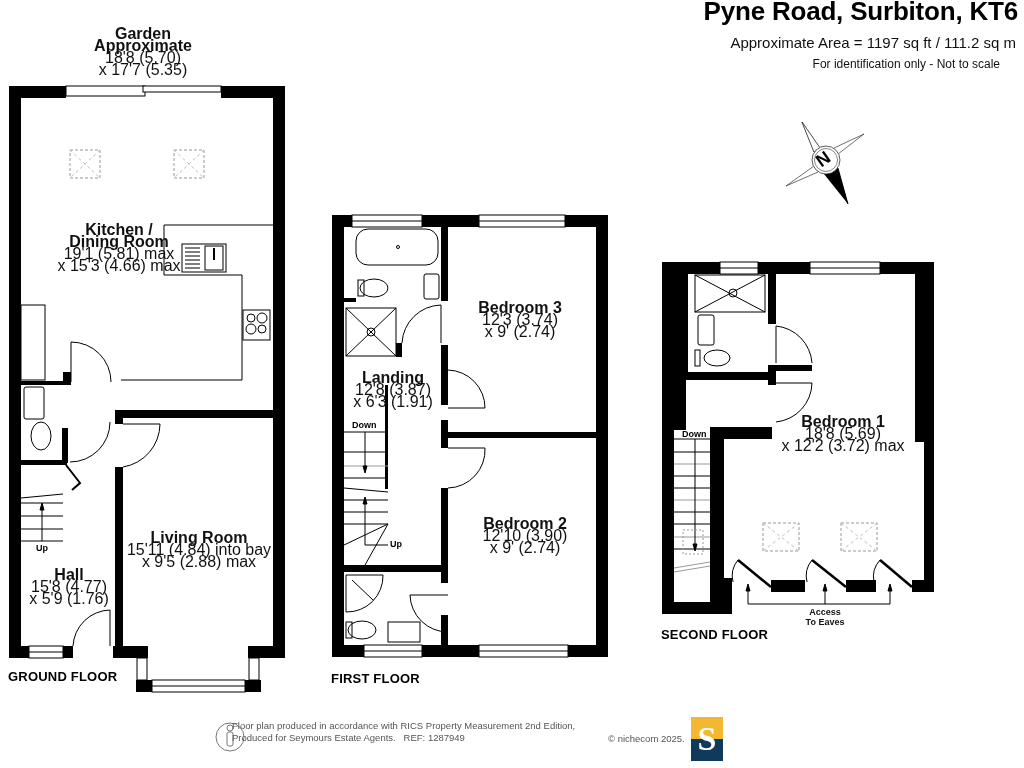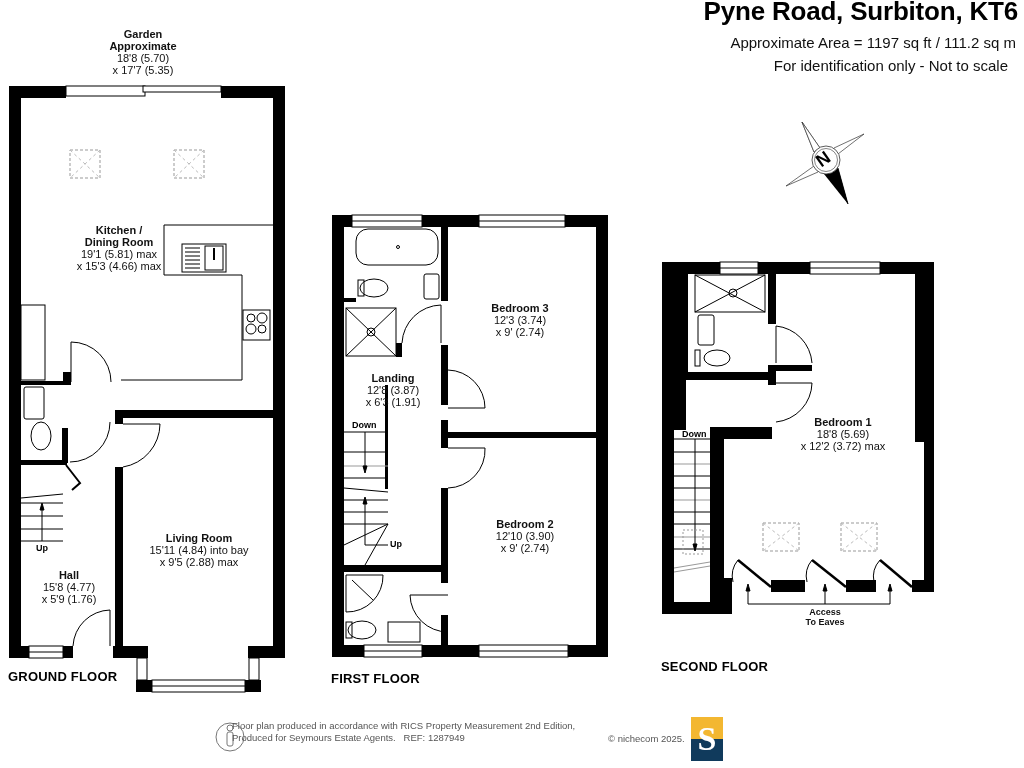--- a/index.html
+++ b/index.html
@@ -1,21 +1,21 @@
 <!DOCTYPE html>
 <html><head>
 <meta charset="utf-8">
 <style>
   html, body { margin: 0; padding: 0; background: #ffffff; }
   body { width: 1024px; height: 768px; position: relative; overflow: hidden; font-family: "Liberation Sans", sans-serif; color: #000; }
   .title { position: absolute; right: 6px; top: -4px; font-size: 26px; font-weight: bold; letter-spacing: -0.2px; white-space: nowrap; }
   .area { position: absolute; right: 8px; top: 34px; font-size: 15px; white-space: nowrap; color: #111; }
-  .disclaimer { position: absolute; right: 16px; top: 57px; font-size: 15px; white-space: nowrap; color: #111; }
+  .disclaimer { position: absolute; right: 24px; top: 57px; font-size: 12px; white-space: nowrap; color: #111; }
   .plan { position: absolute; left: 0; top: 0; }
-  .lbl { position: absolute; text-align: center; font-size: 11px; line-height: 12px; white-space: nowrap; transform: translateX(-50%); color: #111; }
+  .lbl { position: absolute; text-align: center; font-size: 16px; line-height: 12px; white-space: nowrap; transform: translateX(-50%); color: #111; }
   .lbl b { font-weight: bold; display: block; }
   .small-lbl { position: absolute; font-size: 9px; font-weight: bold; white-space: nowrap; }
   .floor-lbl { position: absolute; font-size: 13px; font-weight: bold; white-space: nowrap; letter-spacing: 0.2px; }
   .footer { position: absolute; left: 232px; top: 720px; font-size: 9.5px; line-height: 12px; color: #555; }
   .copyright { position: absolute; left: 608px; top: 733px; font-size: 9.5px; color: #555; white-space: nowrap; }
   .logo { position: absolute; left: 691px; top: 717px; width: 32px; height: 44px; }
   .logo .top { height: 50%; background: #f3b731; }
   .logo .bot { height: 50%; background: #103a5c; }
   .logo .s { position: absolute; left: 0; right: 0; top: 4px; text-align: center; color: #fff; font-family: "Liberation Serif", serif; font-size: 34px; font-weight: bold; line-height: 36px; }
 </style>
@@ -333,21 +333,21 @@
 <div class="lbl" style="left:843px;top:416px;">
   <b>Bedroom 1</b>
   <div>18'8 (5.69)</div>
   <div>x 12'2 (3.72) max</div>
 </div>
 <div class="small-lbl" style="left:682px;top:429px;">Down</div>
 <div class="lbl" style="left:825px;top:607px;font-size:9px;line-height:10px;font-weight:bold;">
   <div>Access</div>
   <div>To Eaves</div>
 </div>
-<div class="floor-lbl" style="left:661px;top:627px;margin-top:32px;">SECOND FLOOR</div>
+<div class="floor-lbl" style="left:661px;top:627px;">SECOND FLOOR</div>
 
 <div class="footer">
   <div>Floor plan produced in accordance with RICS Property Measurement 2nd Edition,</div>
   <div style="white-space:pre;">Produced for Seymours Estate Agents.   REF: 1287949</div>
 </div>
 <div class="copyright">© nichecom 2025.</div>
 <div class="logo">
   <div class="top"></div>
   <div class="bot"></div>
   <div class="s">S</div>

